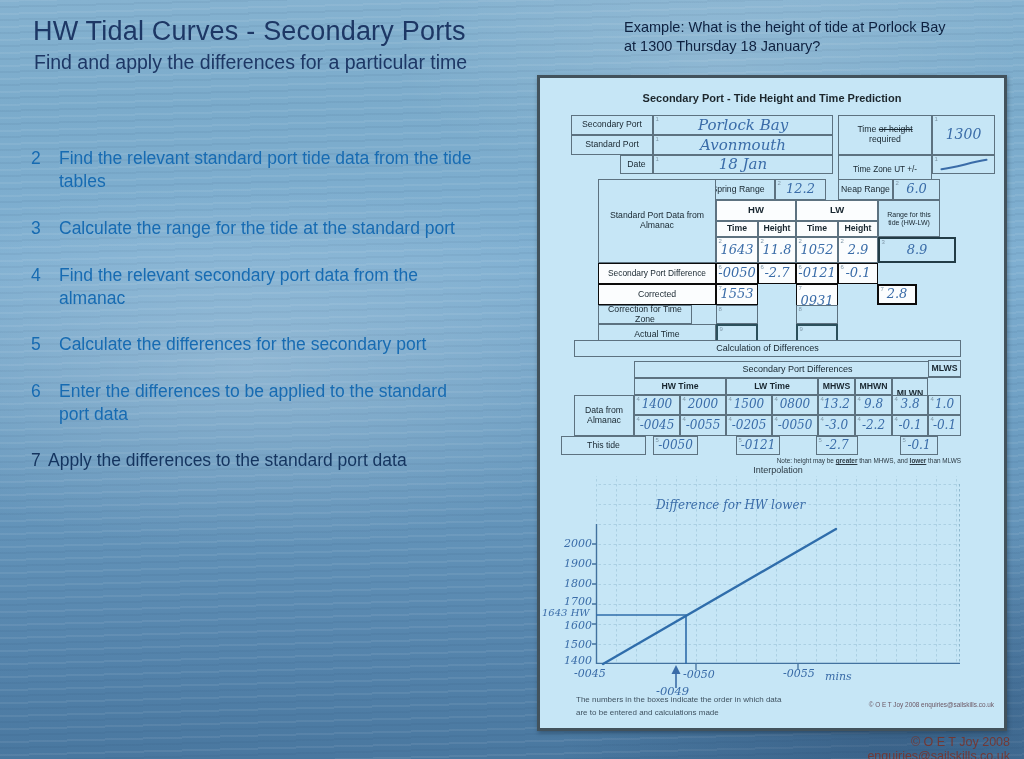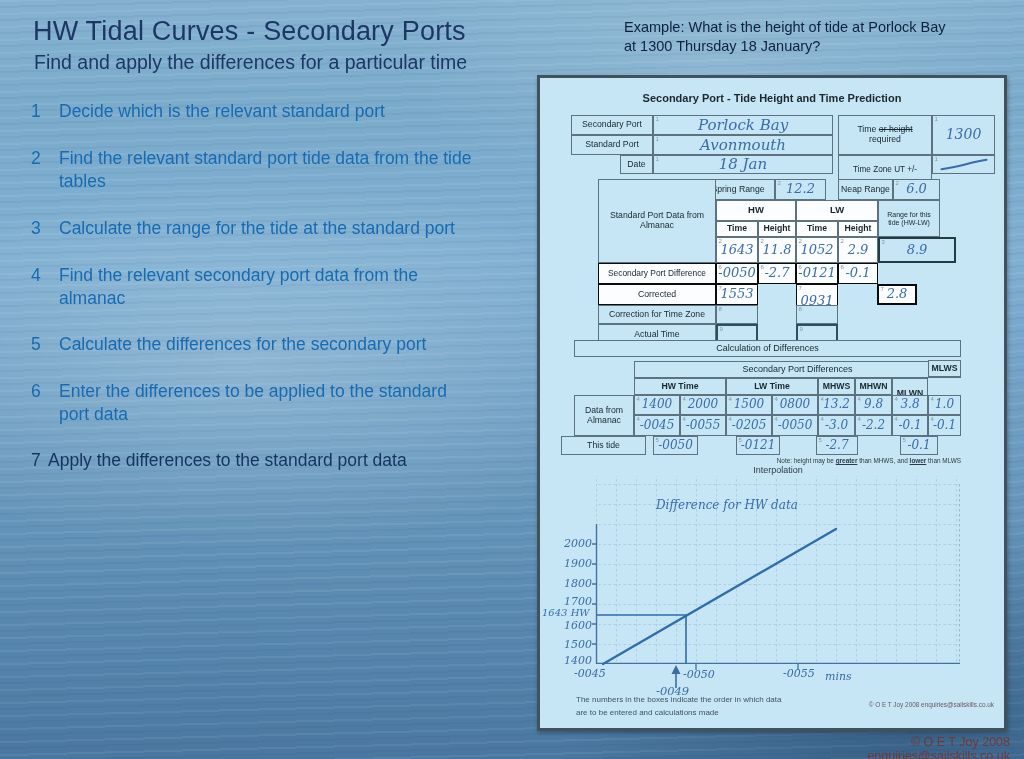--- a/index.html
+++ b/index.html
@@ -52,21 +52,20 @@
 <div class="stage">
 
   <div class="abs title" style="left:33px;top:16px;">HW Tidal Curves - Secondary Ports</div>
   <div class="abs subtitle" style="left:34px;top:51px;">Find and apply the differences for a particular time</div>
 
   <div class="abs example" style="left:624px;top:18px;width:392px;">
     <div>Example:  What is the height of tide at Porlock Bay</div>
     <div>at 1300 Thursday 18 January?</div>
   </div>
 
-  <div class="step" style="top:100px;"><span class="n">1</span><span class="t">Decide which is the relevant standard port</span></div>
   <div class="step" style="top:147px;"><span class="n">2</span><span class="t">Find the relevant standard port tide data from the tide
 tables</span></div>
   <div class="step" style="top:217px;"><span class="n">3</span><span class="t">Calculate the range for the tide at the standard port</span></div>
   <div class="step" style="top:264px;"><span class="n">4</span><span class="t">Find the relevant secondary port data from the
 almanac</span></div>
   <div class="step" style="top:333px;"><span class="n">5</span><span class="t">Calculate the differences for the secondary port</span></div>
   <div class="step" style="top:380px;"><span class="n">6</span><span class="t">Enter the differences to be applied to the standard
 port data</span></div>
   <div class="step step7" style="top:449px;"><span class="n">7</span><span class="t">Apply the differences to the standard port data</span></div>
 
@@ -175,21 +174,21 @@
       </div>
     <div class="c w bk hand h13" style="left:256px;top:206px;width:42px;height:35px;">
         <i class="ord">7</i>
         <span>0931</span>
       </div>
     <div class="c w bk2 hand h13" style="left:298px;top:206px;width:40px;height:21px;">
         <i class="ord">7</i>
         <span>2.8</span>
       </div>
 
-    <div class="c" style="left:58px;top:227px;width:118px;height:19px;">Correction for Time Zone</div>
+    <div class="c" style="left:58px;top:227px;width:94px;height:19px;">Correction for Time Zone</div>
     <div class="c" style="left:176px;top:227px;width:42px;height:19px;">
         <i class="ord">8</i>
       </div>
     <div class="c" style="left:256px;top:227px;width:42px;height:19px;">
         <i class="ord">8</i>
       </div>
 
     <div class="c" style="left:58px;top:246px;width:118px;height:22px;">Actual Time</div>
     <div class="c teal" style="left:176px;top:246px;width:42px;height:22px;">
         <i class="ord">9</i>
@@ -309,21 +308,21 @@
       <line x1="0.5" y1="48" x2="0.5" y2="188" stroke="#42729f" stroke-width="1.4"></line>
       <line x1="0" y1="187.4" x2="364" y2="187.4" stroke="#42729f" stroke-width="1.4"></line>
       <path d="M-4 68H0M-4 88H0M-4 108H0M-4 128H0M-4 148H0M-4 168H0" stroke="#42729f" stroke-width="1.3"></path>
       <path d="M100 188V194M202 188V194" stroke="#42729f" stroke-width="1.3"></path>
       <line x1="7" y1="188" x2="240" y2="53" stroke="#2f6dab" stroke-width="2.4" stroke-linecap="round"></line>
       <path d="M0 139H90V188" fill="none" stroke="#2f6dab" stroke-width="1.6"></path>
       <line x1="80" y1="212" x2="80" y2="196" stroke="#3a6ca8" stroke-width="1.6"></line>
       <polygon points="80,189 75.5,198 84.5,198" fill="#3a6ca8"></polygon>
     </svg>
 
-    <div class="gl" style="left:116px;top:420px;font-size:12px;">Difference for HW data</div>
+    <div class="gl" style="left:116px;top:420px;font-size:12px;">Difference for HW lower</div>
 
     <div class="gl" style="left:18px;top:459px;width:34px;text-align:right;">2000</div>
     <div class="gl" style="left:18px;top:479px;width:34px;text-align:right;">1900</div>
     <div class="gl" style="left:18px;top:499px;width:34px;text-align:right;">1800</div>
     <div class="gl" style="left:18px;top:517px;width:34px;text-align:right;">1700</div>
     <div class="gl" style="left:2px;top:529px;width:52px;font-size:10px;">1643 HW</div>
     <div class="gl" style="left:18px;top:541px;width:34px;text-align:right;">1600</div>
     <div class="gl" style="left:18px;top:560px;width:34px;text-align:right;">1500</div>
     <div class="gl" style="left:18px;top:576px;width:34px;text-align:right;">1400</div>
 

